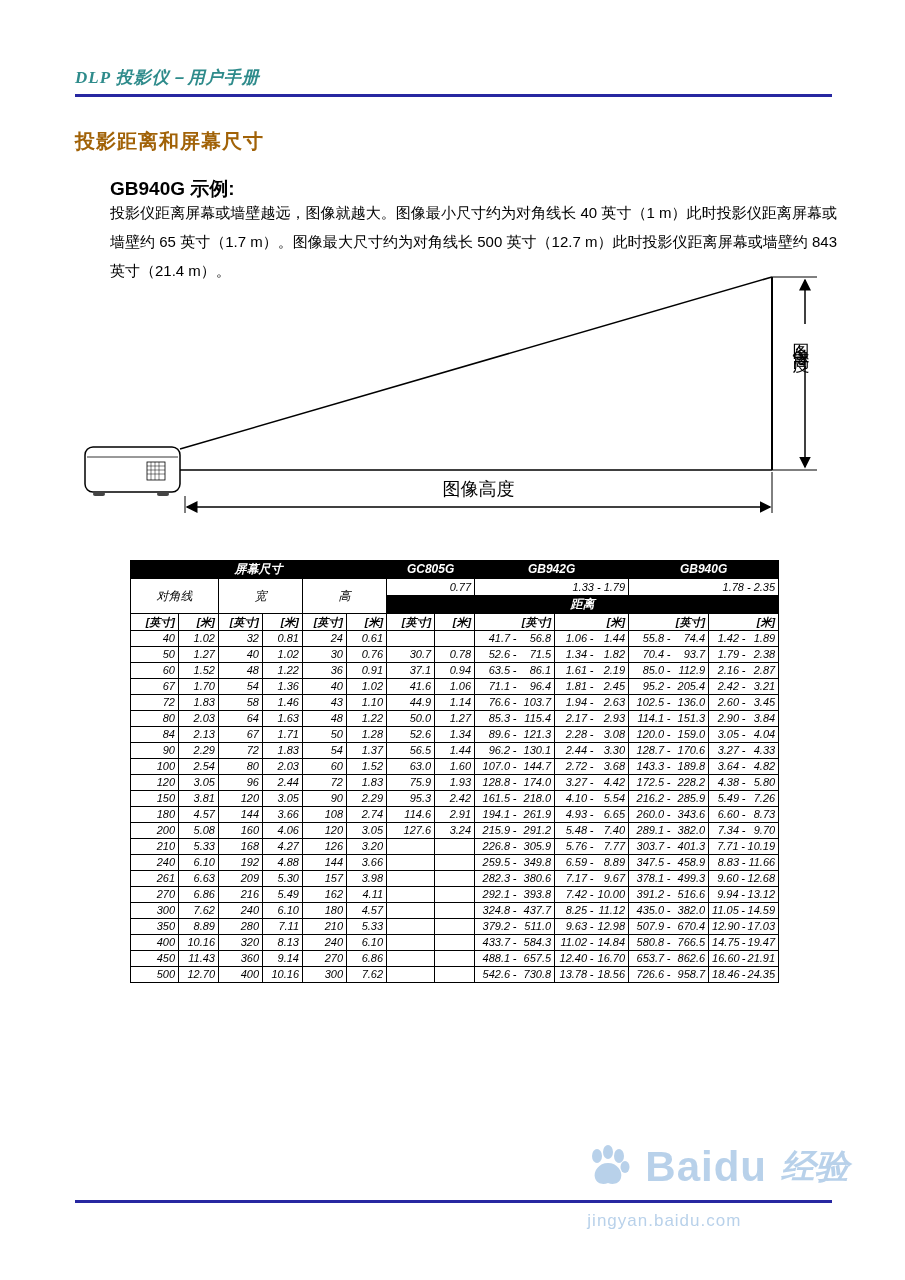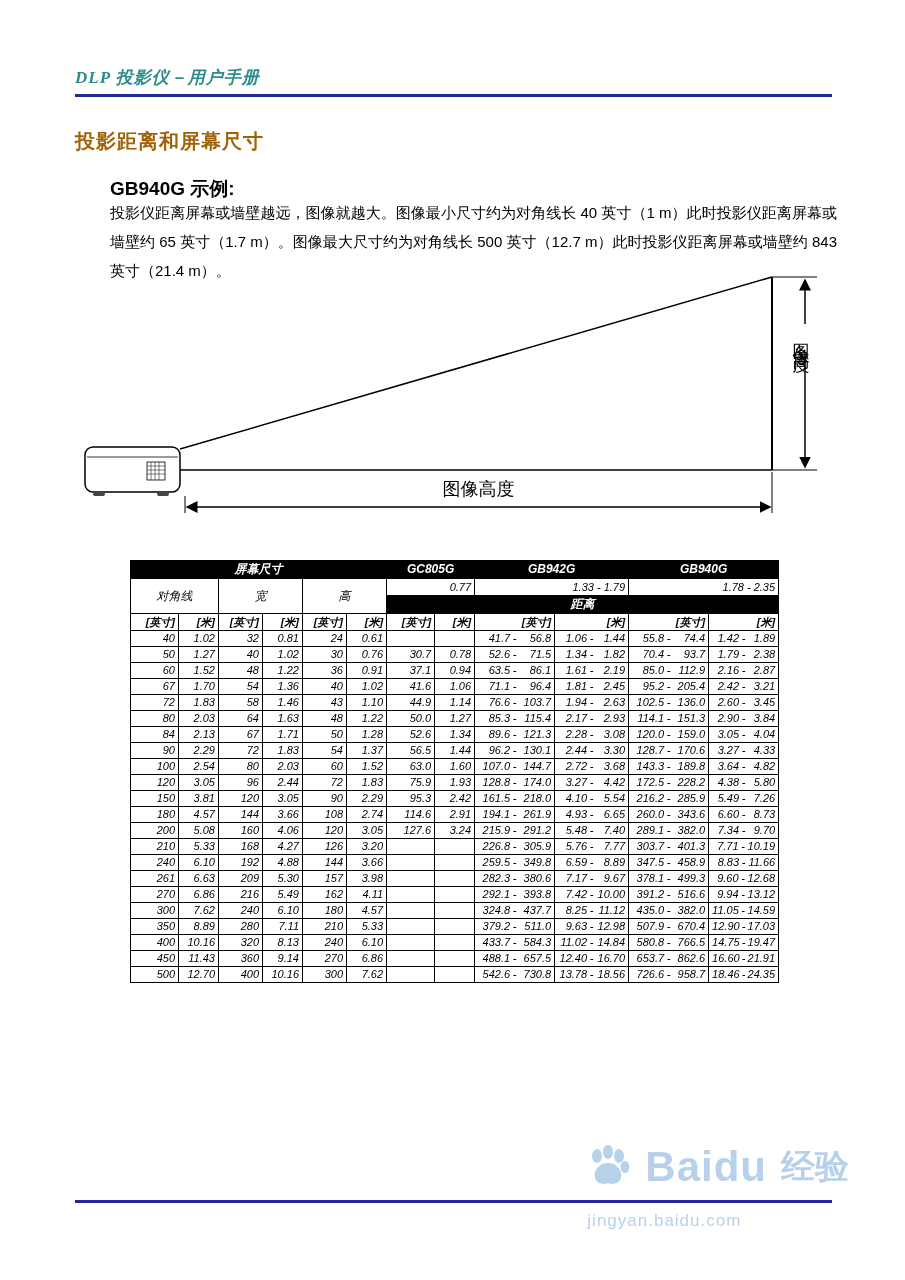--- a/index.html
+++ b/index.html
@@ -43,21 +43,21 @@
 
   .footer-rule { position:absolute; top:1200px; left:75px; width:757px; height:3px; background:#2727a1; }
   .page-number {
     position:absolute; top:1207px; left:0; width:905px; text-align:center;
     font-family:"Liberation Serif","DejaVu Serif",serif; font-style:italic; font-weight:bold; font-size:15px;
   }
 
   .watermark { position:absolute; top:1143px; right:56px; color:#b5cfe9; opacity:0.95; }
   .wm-top { display:flex; align-items:center; gap:14px; }
   .wm-brand { font-size:42px; font-weight:bold; letter-spacing:1px; }
-  .wm-cn { font-size:34px; font-weight:bold; }
+  .wm-cn { font-size:34px; font-weight:bold;font-style:italic; }
   .wm-url { font-size:17px; margin-top:20px; letter-spacing:1px; text-align:left; }
 </style>
 </head>
 <body>
 
 <div class="page">
 
   <div class="header-title">DLP 投影仪－用户手册</div>
   <div class="header-rule"></div>
 

